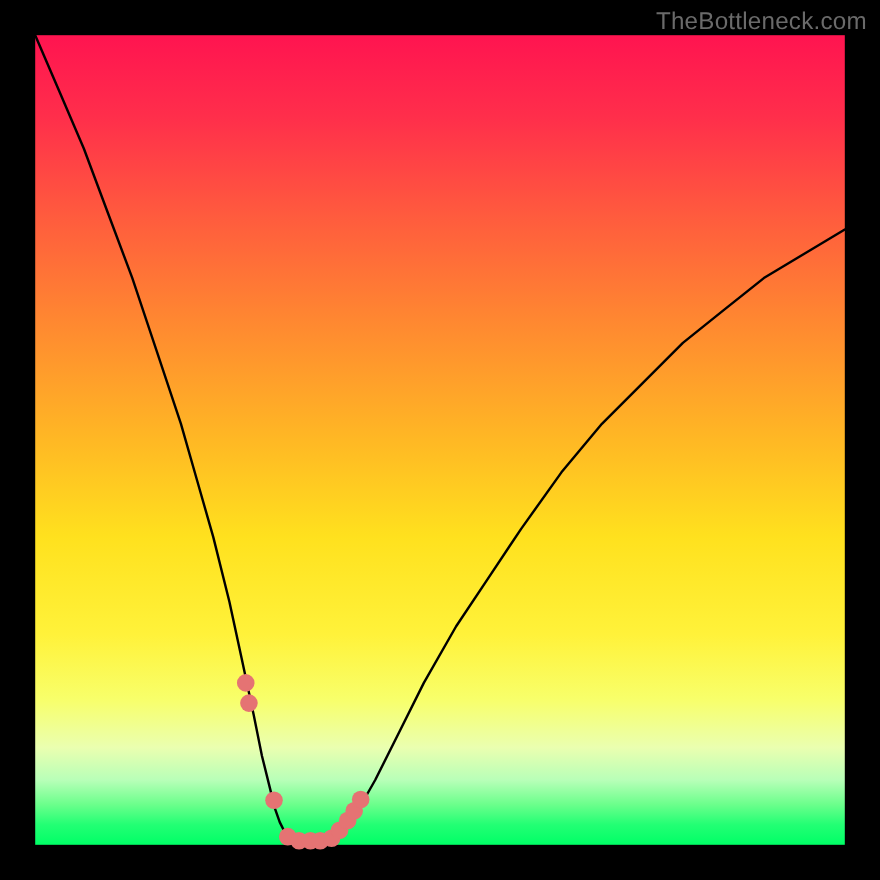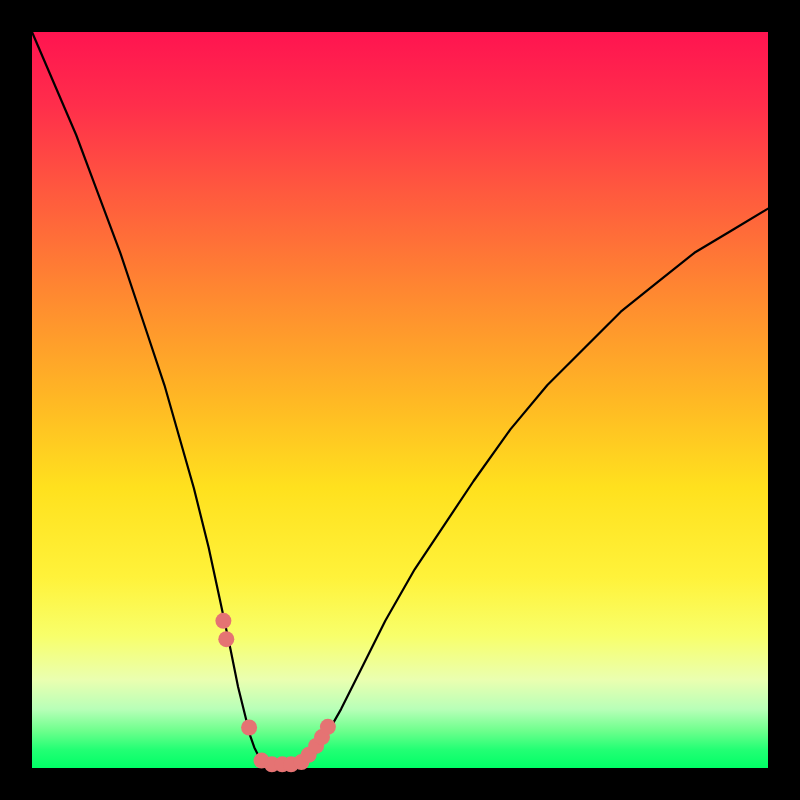--- a/index.html
+++ b/index.html
@@ -88,13 +88,14 @@
           <circle cx="250.2" cy="732.3" r="8" class="dot"></circle>
           <circle cx="259.1" cy="732.3" r="8" class="dot"></circle>
           <circle cx="269.4" cy="730.1" r="8" class="dot"></circle>
           <circle cx="276.7" cy="722.8" r="8" class="dot"></circle>
           <circle cx="284.1" cy="713.9" r="8" class="dot"></circle>
           <circle cx="290.0" cy="705.1" r="8" class="dot"></circle>
           <circle cx="295.9" cy="694.8" r="8" class="dot"></circle>
         </g>
     </svg>
   </div>
+  <div class="watermark">TheBottleneck.com</div>
 </div>
 
 </body></html>

